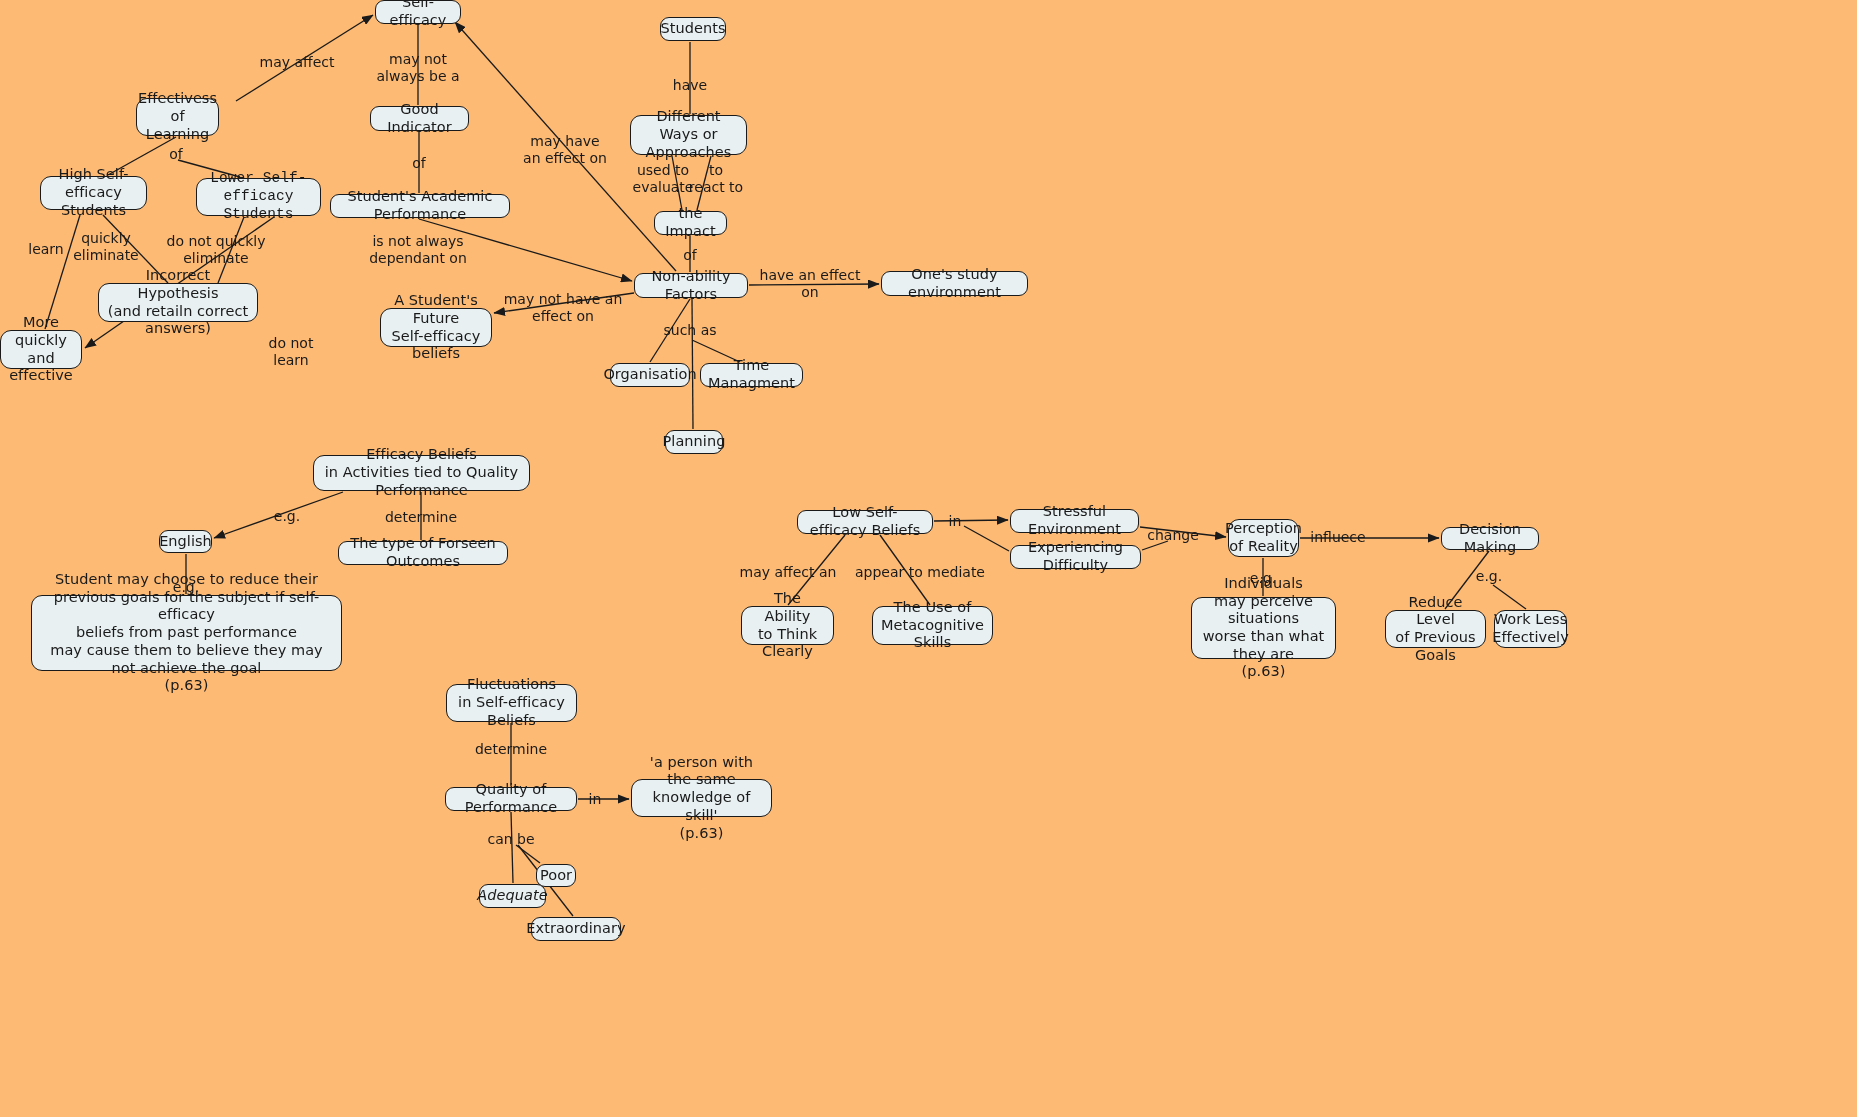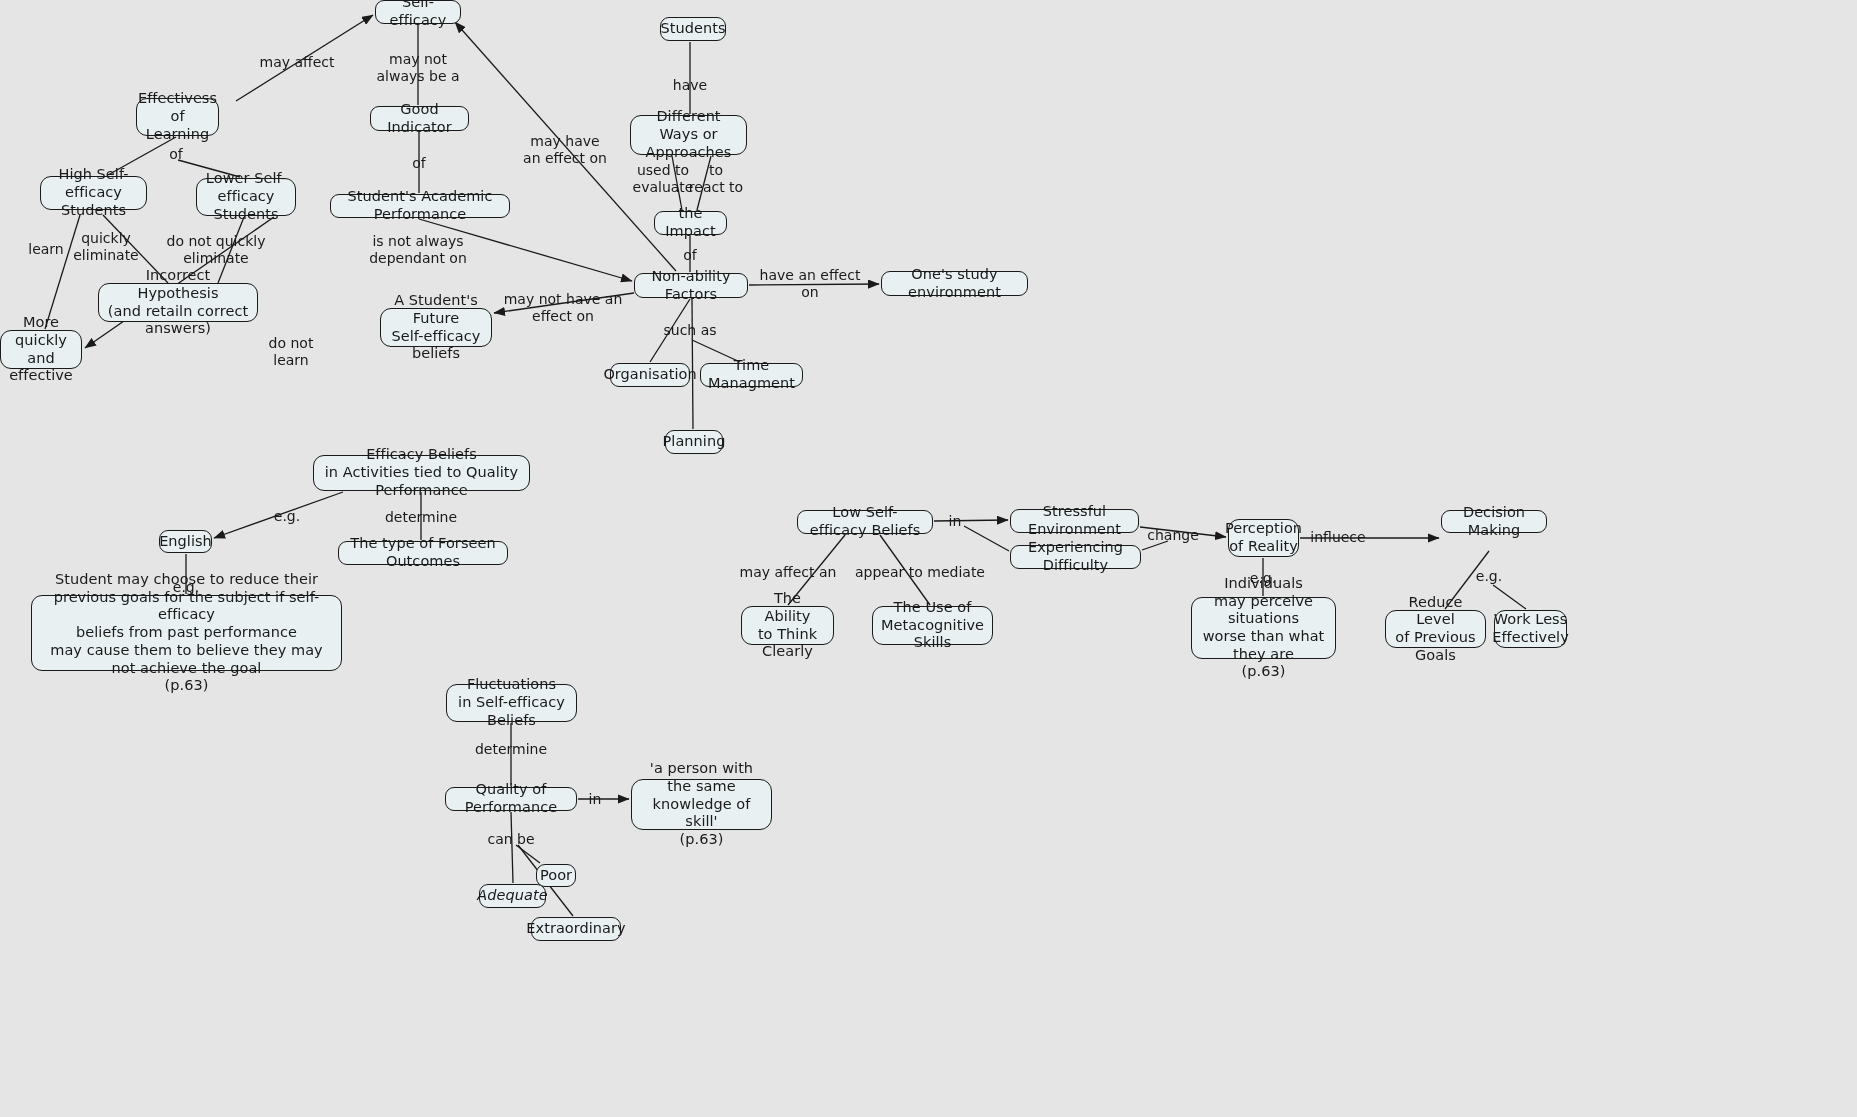--- a/index.html
+++ b/index.html
@@ -8,21 +8,21 @@
     padding: 0;
     background: #ffffff;
   }
   body {
     font-family: "DejaVu Sans", "Liberation Sans", sans-serif;
   }
   #canvas {
     position: relative;
     width: 1857px;
     height: 1117px;
-    background: #e5e5e5;
+    background: #fdba74;
     overflow: hidden;
   }
   #edge-layer {
     position: absolute;
     left: 0;
     top: 0;
     width: 1857px;
     height: 1117px;
     pointer-events: none;
   }
@@ -112,21 +112,21 @@
   <div id="node-layer">
       <div class="node" style="left: 375px; top: 0px; width: 86px; height: 24px; background: rgb(232, 240, 242); border-color: rgb(26, 26, 26);">Self-efficacy</div>
       <div class="node" style="left: 660px; top: 17px; width: 66px; height: 24px; background: rgb(232, 240, 242); border-color: rgb(26, 26, 26);">Students</div>
       <div class="node big" style="left: 136px; top: 98px; width: 83px; height: 38px; background: rgb(232, 240, 242); border-color: rgb(26, 26, 26);">Effectivess of
 Learning</div>
       <div class="node" style="left: 370px; top: 106px; width: 99px; height: 25px; background: rgb(232, 240, 242); border-color: rgb(26, 26, 26);">Good Indicator</div>
       <div class="node big" style="left: 630px; top: 115px; width: 117px; height: 40px; background: rgb(232, 240, 242); border-color: rgb(26, 26, 26);">Different
 Ways or Approaches</div>
       <div class="node big" style="left: 40px; top: 176px; width: 107px; height: 34px; background: rgb(232, 240, 242); border-color: rgb(26, 26, 26);">High Self-efficacy
 Students</div>
-      <div class="node big" style="left: 196px; top: 178px; width: 100px; height: 38px; background: rgb(232, 240, 242); border-color: rgb(26, 26, 26);">Lower Self-efficacy
+      <div class="node big" style="left: 196px; top: 178px; width: 125px; height: 38px; background: rgb(232, 240, 242); border-color: rgb(26, 26, 26); font-family: Liberation Mono, monospace;">Lower Self-efficacy
 Students</div>
       <div class="node" style="left: 654px; top: 211px; width: 73px; height: 24px; background: rgb(232, 240, 242); border-color: rgb(26, 26, 26);">the Impact</div>
       <div class="node" style="left: 330px; top: 194px; width: 180px; height: 24px; background: rgb(232, 240, 242); border-color: rgb(26, 26, 26);">Student's Academic Performance</div>
       <div class="node" style="left: 634px; top: 273px; width: 114px; height: 25px; background: rgb(232, 240, 242); border-color: rgb(26, 26, 26);">Non-ability Factors</div>
       <div class="node" style="left: 881px; top: 271px; width: 147px; height: 25px; background: rgb(232, 240, 242); border-color: rgb(26, 26, 26);">One's study environment</div>
       <div class="node big" style="left: 98px; top: 283px; width: 160px; height: 39px; background: rgb(232, 240, 242); border-color: rgb(26, 26, 26);">Incorrect Hypothesis
 (and retailn correct answers)</div>
       <div class="node big" style="left: 380px; top: 308px; width: 112px; height: 39px; background: rgb(232, 240, 242); border-color: rgb(26, 26, 26);">A Student's Future
 Self-efficacy beliefs</div>
       <div class="node big" style="left: 0px; top: 330px; width: 82px; height: 39px; background: rgb(232, 240, 242); border-color: rgb(26, 26, 26);">More quickly
@@ -134,21 +134,21 @@
       <div class="node" style="left: 610px; top: 363px; width: 80px; height: 24px; background: rgb(232, 240, 242); border-color: rgb(26, 26, 26);">Organisation</div>
       <div class="node" style="left: 700px; top: 363px; width: 103px; height: 24px; background: rgb(232, 240, 242); border-color: rgb(26, 26, 26);">Time Managment</div>
       <div class="node" style="left: 665px; top: 430px; width: 58px; height: 24px; background: rgb(232, 240, 242); border-color: rgb(26, 26, 26);">Planning</div>
       <div class="node big" style="left: 313px; top: 455px; width: 217px; height: 36px; background: rgb(232, 240, 242); border-color: rgb(26, 26, 26);">Efficacy Beliefs
 in Activities tied to Quality Performance</div>
       <div class="node" style="left: 797px; top: 510px; width: 136px; height: 24px; background: rgb(232, 240, 242); border-color: rgb(26, 26, 26);">Low Self-efficacy Beliefs</div>
       <div class="node" style="left: 1010px; top: 509px; width: 129px; height: 24px; background: rgb(232, 240, 242); border-color: rgb(26, 26, 26);">Stressful Environment</div>
       <div class="node big" style="left: 1228px; top: 519px; width: 71px; height: 38px; background: rgb(232, 240, 242); border-color: rgb(26, 26, 26);">Perception
 of Reality</div>
       <div class="node" style="left: 159px; top: 530px; width: 53px; height: 23px; background: rgb(232, 240, 242); border-color: rgb(26, 26, 26);">English</div>
-      <div class="node" style="left: 1441px; top: 510px; width: 106px; height: 23px; background: rgb(232, 240, 242); border-color: rgb(26, 26, 26);">Decision Making</div>
+      <div class="node" style="left: 1441px; top: 527px; width: 98px; height: 23px; background: rgb(232, 240, 242); border-color: rgb(26, 26, 26);">Decision Making</div>
       <div class="node" style="left: 338px; top: 541px; width: 170px; height: 24px; background: rgb(232, 240, 242); border-color: rgb(26, 26, 26);">The type of Forseen Outcomes</div>
       <div class="node" style="left: 1010px; top: 545px; width: 131px; height: 24px; background: rgb(232, 240, 242); border-color: rgb(26, 26, 26);">Experiencing Difficulty</div>
       <div class="node big" style="left: 741px; top: 606px; width: 93px; height: 39px; background: rgb(232, 240, 242); border-color: rgb(26, 26, 26);">The Ability
 to Think Clearly</div>
       <div class="node big" style="left: 872px; top: 606px; width: 121px; height: 39px; background: rgb(232, 240, 242); border-color: rgb(26, 26, 26);">The Use of
 Metacognitive Skills</div>
       <div class="node big" style="left: 31px; top: 595px; width: 311px; height: 76px; background: rgb(232, 240, 242); border-color: rgb(26, 26, 26);">Student may choose to reduce their
 previous goals for the subject if self-efficacy
 beliefs from past performance
 may cause them to believe they may not achieve the goal
@@ -157,21 +157,21 @@
 may perceive situations
 worse than what they are
 (p.63)</div>
       <div class="node big" style="left: 1385px; top: 610px; width: 101px; height: 38px; background: rgb(232, 240, 242); border-color: rgb(26, 26, 26);">Reduce Level
 of Previous Goals</div>
       <div class="node big" style="left: 1494px; top: 610px; width: 73px; height: 38px; background: rgb(232, 240, 242); border-color: rgb(26, 26, 26);">Work Less
 Effectively</div>
       <div class="node big" style="left: 446px; top: 684px; width: 131px; height: 38px; background: rgb(232, 240, 242); border-color: rgb(26, 26, 26);">Fluctuations
 in Self-efficacy Beliefs</div>
       <div class="node" style="left: 445px; top: 787px; width: 132px; height: 24px; background: rgb(232, 240, 242); border-color: rgb(26, 26, 26);">Quality of Performance</div>
-      <div class="node big" style="left: 631px; top: 779px; width: 141px; height: 51px; background: rgb(232, 240, 242); border-color: rgb(26, 26, 26); border-radius: 12px;">'a person with the same
+      <div class="node big" style="left: 631px; top: 779px; width: 141px; height: 38px; background: rgb(232, 240, 242); border-color: rgb(26, 26, 26);">'a person with the same
 knowledge of skill'
 (p.63)</div>
       <div class="node" style="left: 536px; top: 864px; width: 40px; height: 23px; background: rgb(232, 240, 242); border-color: rgb(26, 26, 26);">Poor</div>
       <div class="node" style="left: 479px; top: 884px; width: 67px; height: 24px; background: rgb(232, 240, 242); border-color: rgb(26, 26, 26); font-style: italic;">Adequate</div>
       <div class="node" style="left: 531px; top: 917px; width: 90px; height: 24px; background: rgb(232, 240, 242); border-color: rgb(26, 26, 26);">Extraordinary</div>
     </div>
   <div id="label-layer">
       <div class="elabel" style="left: 297px; top: 62px;">may affect</div>
       <div class="elabel" style="left: 418px; top: 68px;">may not
 always be a</div>

